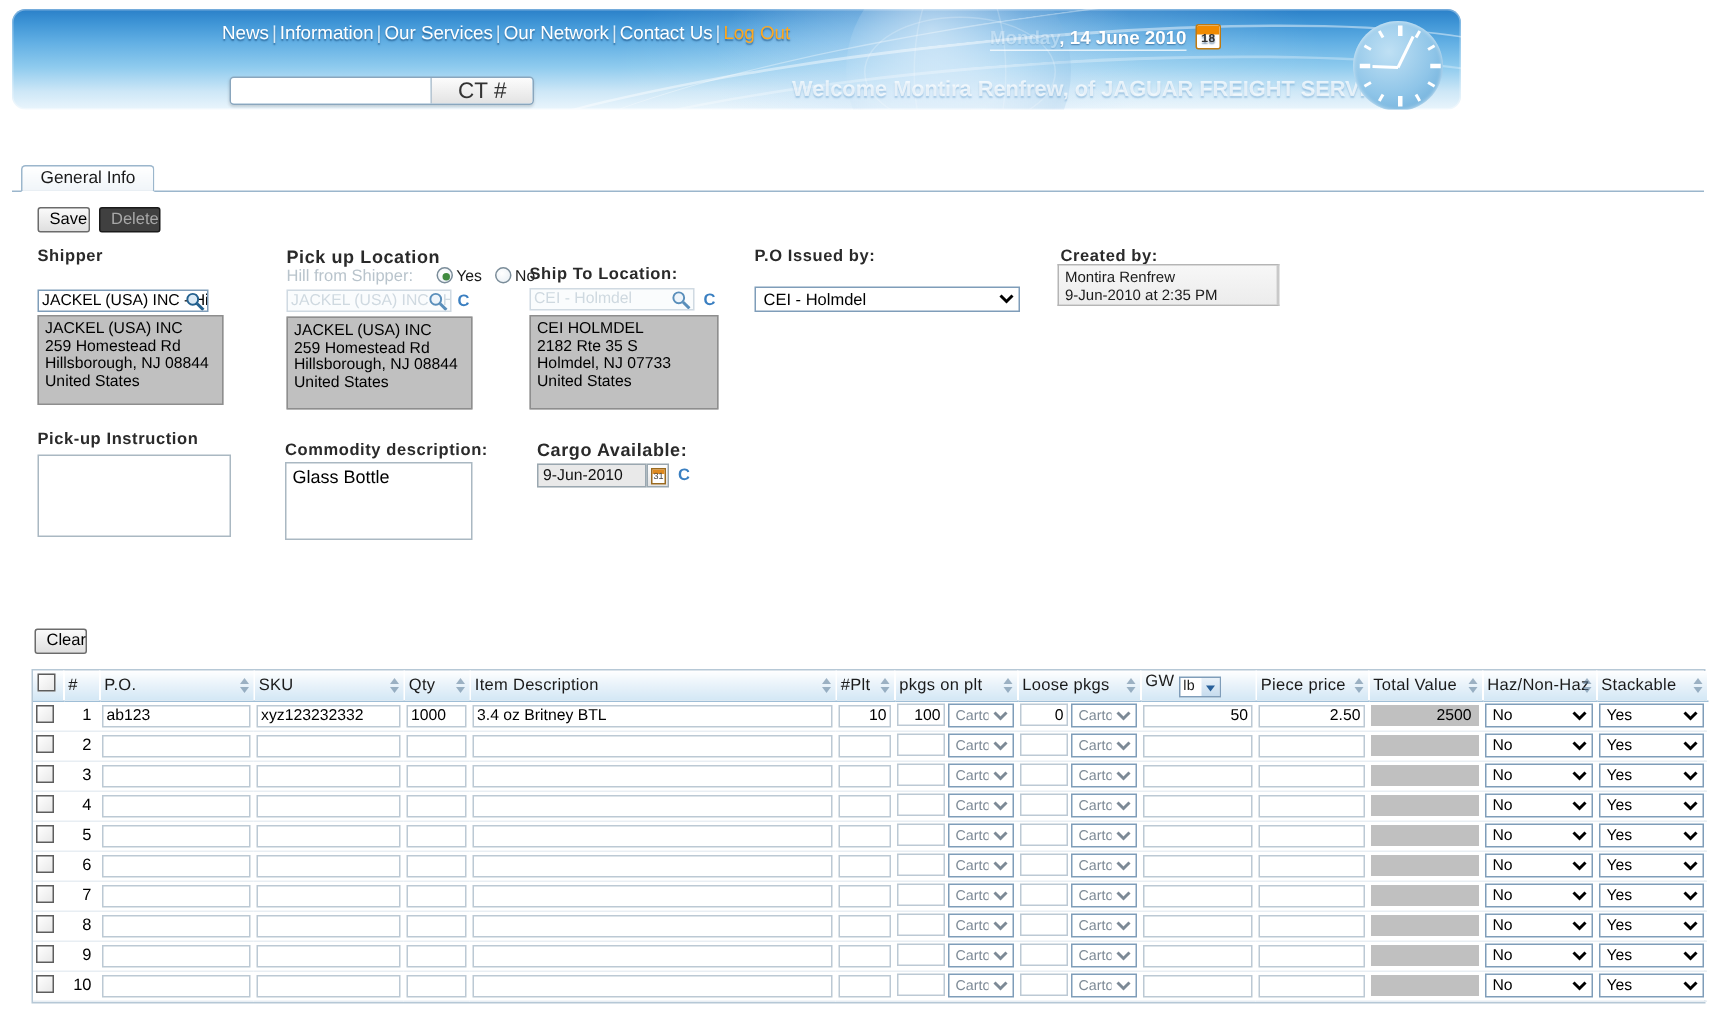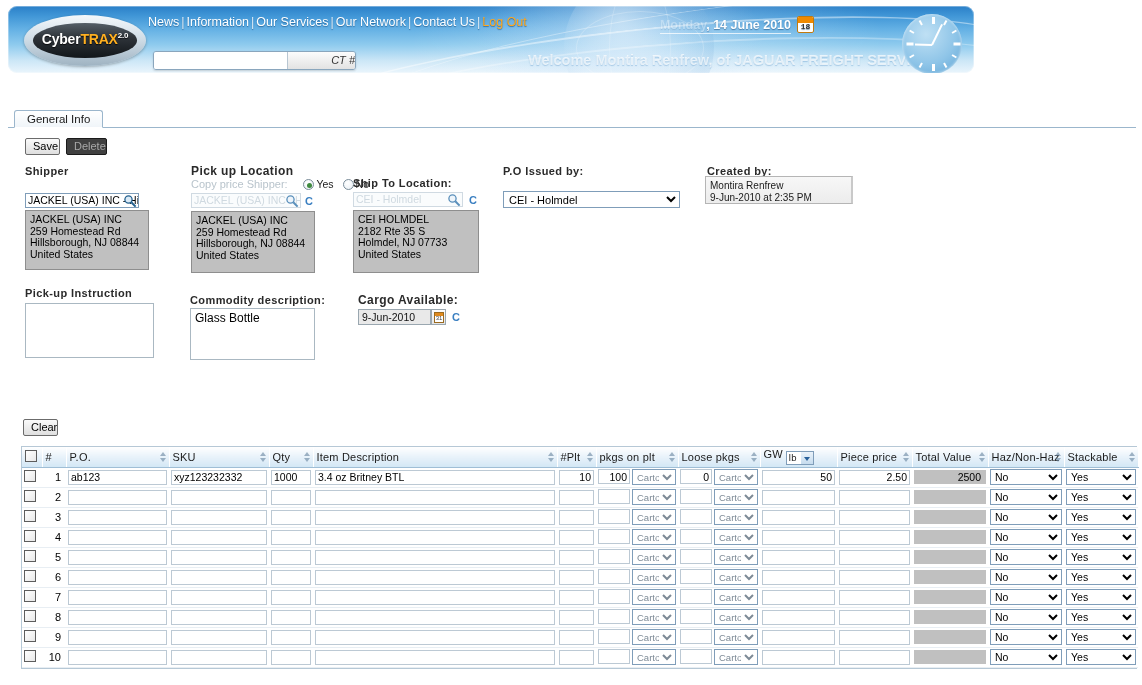--- a/index.html
+++ b/index.html
@@ -113,27 +113,26 @@
   }
   #ctsearch input {
     width:133px; height:17px;
     border:none; outline:none;
     background:#ffffff;
     font-family:"Liberation Sans", sans-serif; font-size:11px;
     padding:0 3px;
   }
   #ctsearch .ctbtn {
     width:68px; height:17px; line-height:17px;
-    text-align:right;
-    font-size:11px;
+    text-align:center;
+    font-size:15px;
     color:#333;
     background: linear-gradient(180deg,#fcfcfc 0%, #e3e3e3 100%);
     border-left:1px solid #b8c6d2;
     cursor:pointer;
-    font-style:italic;
   }
 
   #datebar {
     position:absolute; right:160px; top:10px;
     font-size:12.5px; font-weight:bold;
     color:#ffffff;
     white-space:nowrap;
     text-shadow: 0 1px 1px rgba(10,60,110,0.5);
   }
   #datebar .faded { opacity:0.30; }
@@ -451,25 +450,20 @@
 </style>
 </head>
 <body>
 
 <div id="banner">
   <div class="swoosh1"></div>
   <div class="swoosh2"></div>
   <div class="swoosh3"></div>
   <div id="globe"></div>
 
-  <div id="logo">
-    <div class="ring"></div>
-    <div class="inner"></div>
-    <div class="txt"><span>Cyber</span><span class="tr">TRAX</span><sup>2.0</sup></div>
-  </div>
 
   <div id="topnav">
     <a>News</a><span class="sep">|</span><a>Information</a><span class="sep">|</span><a>Our Services</a><span class="sep">|</span><a>Our Network</a><span class="sep">|</span><a>Contact Us</a><span class="sep">|</span><a class="logout">Log Out</a>
   </div>
 
   <div id="ctsearch">
     <input type="text" placeholder="" style="">
     <div class="ctbtn">CT #</div>
   </div>
 
@@ -517,21 +511,21 @@
 <div class="addrbox" style="left:25px; top:210px; width:124px; height:60px;">JACKEL (USA) INC
 259 Homestead Rd
 Hillsborough, NJ 08844
 United States</div>
 
 <div class="flabel" style="left:25px; top:287px;">Pick-up Instruction</div>
 <div class="whitebox" style="left:25px; top:303px; width:129px; height:55px;"></div>
 
 <div class="flabel big" style="left:191px; top:164px;">Pick up Location</div>
 <div class="radiorow" style="left:191px; top:178px;">
-  <span class="flabel muted" style="position:static;">Copy price Shipper:</span>
+  <span class="flabel muted" style="position:static;">Hill from Shipper:</span>
   <span style="display:inline-block;width:10px;"></span>
   <span class="radio on"></span><span class="rl">Yes</span><span class="radio"></span><span class="rl">No</span>
 </div>
 <div class="searchfield ghost" style="left:191px; top:193px; width:110px;">
   <span>JACKEL (USA) INC - Hill</span>
   <span class="mag">
     <svg width="14" height="14" viewBox="0 0 14 14">
         <circle cx="5.5" cy="5.5" r="3.6" fill="#eef5fb" stroke="#5a8fbb" stroke-width="1.3"></circle>
         <line x1="8.3" y1="8.3" x2="12.6" y2="12.6" stroke="#5a8fbb" stroke-width="2"></line>
       </svg>

